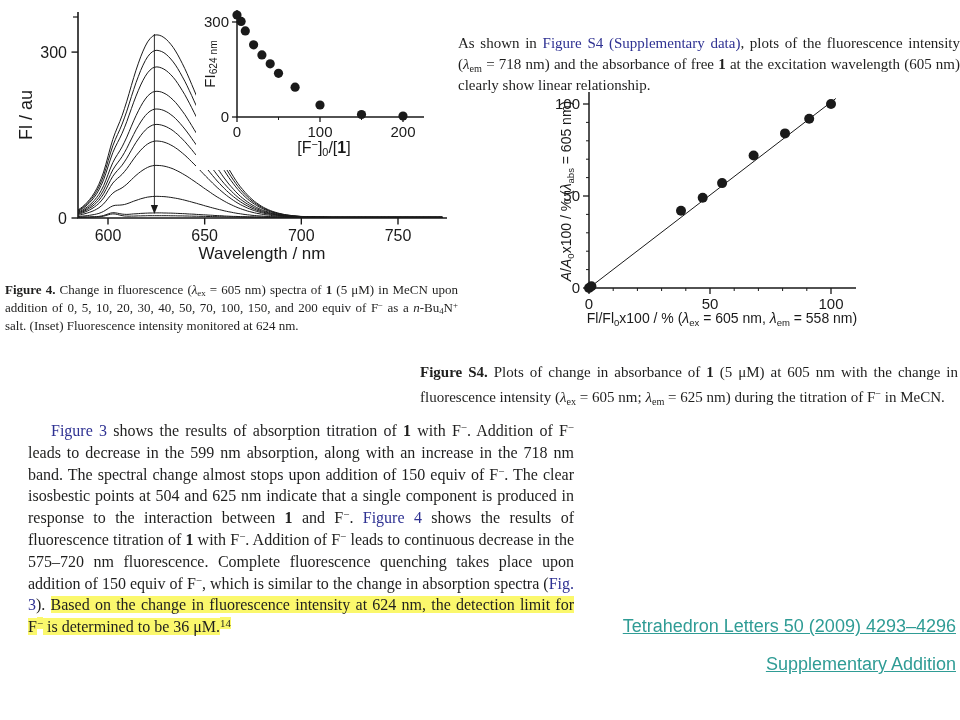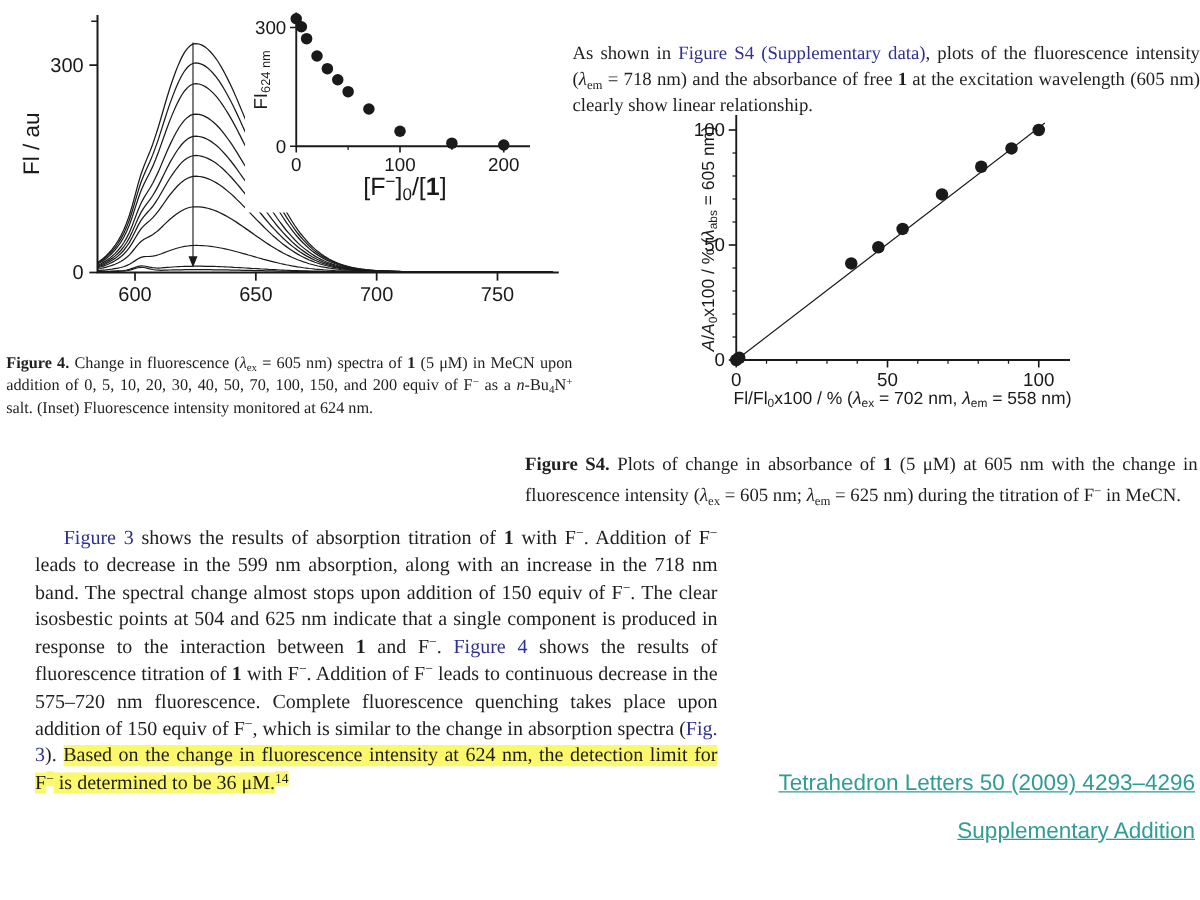--- a/index.html
+++ b/index.html
@@ -68,20 +68,21 @@
           <polyline points="78.0,216.5 80.4,216.3 82.7,216.1 85.0,215.9 87.3,215.6 89.6,215.3 92.0,214.9 94.3,214.5 96.6,214.0 98.9,213.4 101.2,212.5 103.6,211.4 105.9,210.0 108.2,208.5 110.5,207.0 112.8,205.9 115.2,205.3 117.5,205.2 119.8,205.1 122.1,204.9 124.4,204.5 126.8,203.8 129.1,203.0 131.4,202.1 133.7,201.2 136.0,200.4 138.4,199.6 140.7,198.8 143.0,198.2 145.3,197.6 147.6,197.1 150.0,196.8 152.3,196.5 154.6,196.4 156.9,196.3 159.2,196.4 161.6,196.5 163.9,196.6 166.2,196.8 168.5,197.1 170.8,197.4 173.2,197.8 175.5,198.2 177.8,198.6 180.1,199.1 182.4,199.6 184.8,200.2 187.1,200.8 189.4,201.4 191.7,202.0 194.0,202.7 196.4,203.3 198.7,204.0 201.0,204.6 203.3,205.3 205.6,206.0 208.0,206.6 210.3,207.3 212.6,207.9 214.9,208.5 217.2,209.1 219.6,209.7 221.9,210.2 224.2,210.8 226.5,211.3 228.8,211.8 231.2,212.2 233.5,212.7 235.8,213.1 238.1,213.5 240.4,213.8 242.8,214.2 245.1,214.5 247.4,214.8 249.7,215.0 252.0,215.3 254.4,215.5 256.7,215.7 259.0,215.9 261.3,216.0 263.6,216.2 266.0,216.3 268.3,216.5 270.6,216.6 272.9,216.7 275.2,216.7 277.6,216.8 279.9,216.9 282.2,217.0 284.5,217.0 286.8,217.1 289.2,217.1 291.5,217.1 293.8,217.2 296.1,217.2 298.4,217.2 300.8,217.2 303.1,217.2 305.4,217.3 307.7,217.3 310.0,217.3 312.3,217.3 314.7,217.3 317.0,217.3 319.3,217.3 321.6,217.3 323.9,217.3 326.3,217.3 328.6,217.3 330.9,217.3 333.2,217.3 335.5,217.3 337.9,217.3 340.2,217.3 342.5,217.3 344.8,217.3 347.1,217.3 349.5,217.3 351.8,217.3 354.1,217.3 356.4,217.3 358.7,217.3 361.1,217.3 363.4,217.3 365.7,217.3 368.0,217.3 370.3,217.3 372.7,217.3 375.0,217.3 377.3,217.3 379.6,217.3 381.9,217.3 384.3,217.3 386.6,217.3 388.9,217.3 391.2,217.3 393.5,217.3 395.9,217.3 398.2,217.3 400.5,217.3 402.8,217.3 405.1,217.3 407.5,217.3 409.8,217.3 412.1,217.3 414.4,217.3 416.7,217.3 419.1,217.3 421.4,217.3 423.7,217.3 426.0,217.3 428.3,217.3 430.7,217.3 433.0,217.3 435.3,217.3 437.6,217.3 439.9,217.3 442.3,217.3"></polyline>
           <polyline points="78.0,217.2 80.4,217.1 82.7,217.1 85.0,217.0 87.3,217.0 89.6,216.9 92.0,216.8 94.3,216.7 96.6,216.6 98.9,216.4 101.2,216.0 103.6,215.5 105.9,214.7 108.2,213.9 110.5,213.1 112.8,212.7 115.2,212.8 117.5,213.2 119.8,213.7 122.1,214.1 124.4,214.3 126.8,214.4 129.1,214.3 131.4,214.1 133.7,213.9 136.0,213.8 138.4,213.6 140.7,213.4 143.0,213.3 145.3,213.2 147.6,213.1 150.0,213.0 152.3,213.0 154.6,212.9 156.9,212.9 159.2,212.9 161.6,212.9 163.9,213.0 166.2,213.0 168.5,213.1 170.8,213.1 173.2,213.2 175.5,213.3 177.8,213.4 180.1,213.5 182.4,213.6 184.8,213.7 187.1,213.9 189.4,214.0 191.7,214.1 194.0,214.2 196.4,214.4 198.7,214.5 201.0,214.7 203.3,214.8 205.6,214.9 208.0,215.1 210.3,215.2 212.6,215.3 214.9,215.5 217.2,215.6 219.6,215.7 221.9,215.8 224.2,216.0 226.5,216.1 228.8,216.2 231.2,216.3 233.5,216.4 235.8,216.4 238.1,216.5 240.4,216.6 242.8,216.7 245.1,216.7 247.4,216.8 249.7,216.8 252.0,216.9 254.4,216.9 256.7,217.0 259.0,217.0 261.3,217.1 263.6,217.1 266.0,217.1 268.3,217.2 270.6,217.2 272.9,217.2 275.2,217.2 277.6,217.2 279.9,217.2 282.2,217.3 284.5,217.3 286.8,217.3 289.2,217.3 291.5,217.3 293.8,217.3 296.1,217.3 298.4,217.3 300.8,217.3 303.1,217.3 305.4,217.3 307.7,217.3 310.0,217.3 312.3,217.3 314.7,217.3 317.0,217.3 319.3,217.3 321.6,217.3 323.9,217.3 326.3,217.3 328.6,217.3 330.9,217.3 333.2,217.3 335.5,217.3 337.9,217.3 340.2,217.3 342.5,217.3 344.8,217.3 347.1,217.3 349.5,217.3 351.8,217.3 354.1,217.3 356.4,217.3 358.7,217.3 361.1,217.3 363.4,217.3 365.7,217.3 368.0,217.3 370.3,217.3 372.7,217.3 375.0,217.3 377.3,217.3 379.6,217.3 381.9,217.3 384.3,217.3 386.6,217.3 388.9,217.3 391.2,217.3 393.5,217.3 395.9,217.3 398.2,217.3 400.5,217.3 402.8,217.3 405.1,217.3 407.5,217.3 409.8,217.3 412.1,217.3 414.4,217.3 416.7,217.3 419.1,217.3 421.4,217.3 423.7,217.3 426.0,217.3 428.3,217.3 430.7,217.3 433.0,217.3 435.3,217.3 437.6,217.3 439.9,217.3 442.3,217.3"></polyline>
           <polyline points="78.0,217.3 80.4,217.3 82.7,217.2 85.0,217.2 87.3,217.2 89.6,217.2 92.0,217.1 94.3,217.1 96.6,217.0 98.9,216.9 101.2,216.6 103.6,216.2 105.9,215.5 108.2,214.8 110.5,214.2 112.8,213.9 115.2,214.0 117.5,214.5 119.8,215.1 122.1,215.6 124.4,216.0 126.8,216.1 129.1,216.2 131.4,216.1 133.7,216.1 136.0,216.0 138.4,215.9 140.7,215.9 143.0,215.8 145.3,215.8 147.6,215.7 150.0,215.7 152.3,215.7 154.6,215.7 156.9,215.7 159.2,215.7 161.6,215.7 163.9,215.7 166.2,215.7 168.5,215.7 170.8,215.8 173.2,215.8 175.5,215.8 177.8,215.9 180.1,215.9 182.4,215.9 184.8,216.0 187.1,216.0 189.4,216.1 191.7,216.1 194.0,216.2 196.4,216.2 198.7,216.3 201.0,216.3 203.3,216.4 205.6,216.4 208.0,216.5 210.3,216.5 212.6,216.6 214.9,216.6 217.2,216.7 219.6,216.7 221.9,216.8 224.2,216.8 226.5,216.9 228.8,216.9 231.2,216.9 233.5,217.0 235.8,217.0 238.1,217.0 240.4,217.1 242.8,217.1 245.1,217.1 247.4,217.1 249.7,217.2 252.0,217.2 254.4,217.2 256.7,217.2 259.0,217.2 261.3,217.2 263.6,217.2 266.0,217.3 268.3,217.3 270.6,217.3 272.9,217.3 275.2,217.3 277.6,217.3 279.9,217.3 282.2,217.3 284.5,217.3 286.8,217.3 289.2,217.3 291.5,217.3 293.8,217.3 296.1,217.3 298.4,217.3 300.8,217.3 303.1,217.3 305.4,217.3 307.7,217.3 310.0,217.3 312.3,217.3 314.7,217.3 317.0,217.3 319.3,217.3 321.6,217.3 323.9,217.3 326.3,217.3 328.6,217.3 330.9,217.3 333.2,217.3 335.5,217.3 337.9,217.3 340.2,217.3 342.5,217.3 344.8,217.3 347.1,217.3 349.5,217.3 351.8,217.3 354.1,217.3 356.4,217.3 358.7,217.3 361.1,217.3 363.4,217.3 365.7,217.3 368.0,217.3 370.3,217.3 372.7,217.3 375.0,217.3 377.3,217.3 379.6,217.3 381.9,217.3 384.3,217.3 386.6,217.3 388.9,217.3 391.2,217.3 393.5,217.3 395.9,217.3 398.2,217.3 400.5,217.3 402.8,217.3 405.1,217.3 407.5,217.3 409.8,217.3 412.1,217.3 414.4,217.3 416.7,217.3 419.1,217.3 421.4,217.3 423.7,217.3 426.0,217.3 428.3,217.3 430.7,217.3 433.0,217.3 435.3,217.3 437.6,217.3 439.9,217.3 442.3,217.3"></polyline>
         </g>
         <g>
           <line x1="154.3992" y1="34" x2="154.3992" y2="206" stroke="#1a1a1a" stroke-width="0.9"></line>
           <path d="M150.7992 205 L157.9992 205 L154.3992 214 Z" fill="#1a1a1a"></path>
         </g>
       </svg>
     <div class="vlabel" style="left:26px;top:115px;font-size:18px;">Fl / au</div>
+    <div class="hlabel" style="left:112px;top:244px;width:300px;font-size:17px;">Wavelength / nm</div>
     <div class="inset">
       <svg width="254" height="168">
           <path d="M41 8 V115 H228" stroke="#1a1a1a" fill="none" stroke-width="1.5"></path>
           <g>
             <line x1="41" y1="115" x2="41" y2="120" stroke="#1a1a1a" stroke-width="1.3"></line>
             <text x="41" y="135" font-size="15" text-anchor="middle" fill="#1a1a1a">0</text>
             <line x1="124" y1="115" x2="124" y2="120" stroke="#1a1a1a" stroke-width="1.3"></line>
             <text x="124" y="135" font-size="15" text-anchor="middle" fill="#1a1a1a">100</text>
             <line x1="207" y1="115" x2="207" y2="120" stroke="#1a1a1a" stroke-width="1.3"></line>
             <text x="207" y="135" font-size="15" text-anchor="middle" fill="#1a1a1a">200</text>
@@ -101,21 +102,21 @@
             <circle cx="65.9" cy="52.9" r="4.6"></circle>
             <circle cx="74.2" cy="61.8" r="4.6"></circle>
             <circle cx="82.5" cy="71.3" r="4.6"></circle>
             <circle cx="99.1" cy="85.2" r="4.6"></circle>
             <circle cx="124.0" cy="103.0" r="4.6"></circle>
             <circle cx="165.5" cy="112.5" r="4.6"></circle>
             <circle cx="207.0" cy="114.0" r="4.6"></circle>
           </g>
         </svg>
       <div class="vlabel" style="left:13px;top:62px;font-size:15px;"><span>FI</span><span class="f-sub">624 nm</span></div>
-      <div class="hlabel" style="left:43px;top:137px;width:170px;font-size:20px;"><span>[F</span><span class="f-sup">−</span><span>]</span><span class="f-sub">0</span><span>/[</span><span class="f-b">1</span><span>]</span></div>
+      <div class="hlabel" style="left:43px;top:137px;width:170px;font-size:16px;"><span>[F</span><span class="f-sup">−</span><span>]</span><span class="f-sub">0</span><span>/[</span><span class="f-b">1</span><span>]</span></div>
     </div>
   </div>
 
   <div class="abs cap" style="left:5px;top:281px;width:453px;font-size:13px;line-height:18px;"><span class="f-b">Figure 4.</span><span> Change in fluorescence (</span><span class="f-i">λ</span><span class="f-sub">ex</span><span> = 605 nm) spectra of </span><span class="f-b">1</span><span> (5 μM) in MeCN upon addition of 0, 5, 10, 20, 30, 40, 50, 70, 100, 150, and 200 equiv of F</span><span class="f-sup">−</span><span> as a </span><span class="f-i">n</span><span>-Bu</span><span class="f-sub">4</span><span>N</span><span class="f-sup">+</span><span> salt. (Inset) Fluorescence intensity monitored at 624 nm.</span></div>
 
   <div class="abs cap" style="left:458px;top:33px;width:502px;font-size:15px;line-height:21px;"><span>As shown in </span><span class="f-blue">Figure S4 (Supplementary data)</span><span>, plots of the fluorescence intensity (</span><span class="f-i">λ</span><span class="f-sub">em</span><span> = 718 nm) and the absorbance of free </span><span class="f-b">1</span><span> at the excitation wavelength (605 nm) clearly show linear relationship.</span></div>
 
   <div class="abs" style="left:540px;top:88px;width:420px;height:252px;">
     <svg width="420" height="252">
         <path d="M49 4 V200 H316" stroke="#1a1a1a" fill="none" stroke-width="1.5"></path>
@@ -156,21 +157,21 @@
           <circle cx="141.0" cy="122.7" r="5"></circle>
           <circle cx="162.7" cy="109.8" r="5"></circle>
           <circle cx="182.1" cy="95.1" r="5"></circle>
           <circle cx="213.6" cy="67.5" r="5"></circle>
           <circle cx="245.0" cy="45.4" r="5"></circle>
           <circle cx="269.2" cy="30.7" r="5"></circle>
           <circle cx="291.0" cy="16.0" r="5"></circle>
         </g>
       </svg>
     <div class="vlabel" style="left:26px;top:103px;font-size:14px;"><span class="f-i">A</span><span>/</span><span class="f-i">A</span><span class="f-sub">0</span><span>x100 / % (</span><span class="f-i">λ</span><span class="f-sub">abs</span><span> = 605 nm)</span></div>
-    <div class="hlabel" style="left:12px;top:222px;width:340px;font-size:14px;"><span>Fl/Fl</span><span class="f-sub">0</span><span>x100 / % (</span><span class="f-i">λ</span><span class="f-sub">ex</span><span> = 702 nm, </span><span class="f-i">λ</span><span class="f-sub">em</span><span> = 558 nm)</span></div>
+    <div class="hlabel" style="left:12px;top:222px;width:340px;font-size:14px;"><span>Fl/Fl</span><span class="f-sub">0</span><span>x100 / % (</span><span class="f-i">λ</span><span class="f-sub">ex</span><span> = 605 nm, </span><span class="f-i">λ</span><span class="f-sub">em</span><span> = 558 nm)</span></div>
   </div>
 
   <div class="abs cap" style="left:420px;top:360px;width:538px;font-size:15px;line-height:25px;"><span class="f-b">Figure S4.</span><span> Plots of change in absorbance of </span><span class="f-b">1</span><span> (5 μM) at 605 nm with the change in fluorescence intensity (</span><span class="f-i">λ</span><span class="f-sub">ex</span><span> = 605 nm; </span><span class="f-i">λ</span><span class="f-sub">em</span><span> = 625 nm) during the titration of F</span><span class="f-sup">−</span><span> in MeCN.</span></div>
 
   <div class="abs para" style="left:28px;top:420px;width:546px;font-size:16px;line-height:21.8px;">
     <p><span class="f-blue">Figure 3</span><span> shows the results of absorption titration of </span><span class="f-b">1</span><span> with F</span><span class="f-sup">−</span><span>. Addition of F</span><span class="f-sup">−</span><span> leads to decrease in the 599 nm absorption, along with an increase in the 718 nm band. The spectral change almost stops upon addition of 150 equiv of F</span><span class="f-sup">−</span><span>. The clear isosbestic points at 504 and 625 nm indicate that a single component is produced in response to the interaction between </span><span class="f-b">1</span><span> and F</span><span class="f-sup">−</span><span>. </span><span class="f-blue">Figure 4</span><span> shows the results of fluorescence titration of </span><span class="f-b">1</span><span> with F</span><span class="f-sup">−</span><span>. Addition of F</span><span class="f-sup">−</span><span> leads to continuous decrease in the 575–720 nm fluorescence. Complete fluorescence quenching takes place upon addition of 150 equiv of F</span><span class="f-sup">−</span><span>, which is similar to the change in absorption spectra (</span><span class="f-blue">Fig. 3</span><span>). </span><span class="f-hl">Based on the change in fluorescence intensity at 624 nm, the detection limit for F</span><span class="f-hl f-sup">−</span><span class="f-hl"> is determined to be 36 μM.</span><span class="f-hl f-sup">14</span></p>
   </div>
 
   <div class="links">
     <a class="lnk">Tetrahedron Letters 50 (2009) 4293–4296</a>

